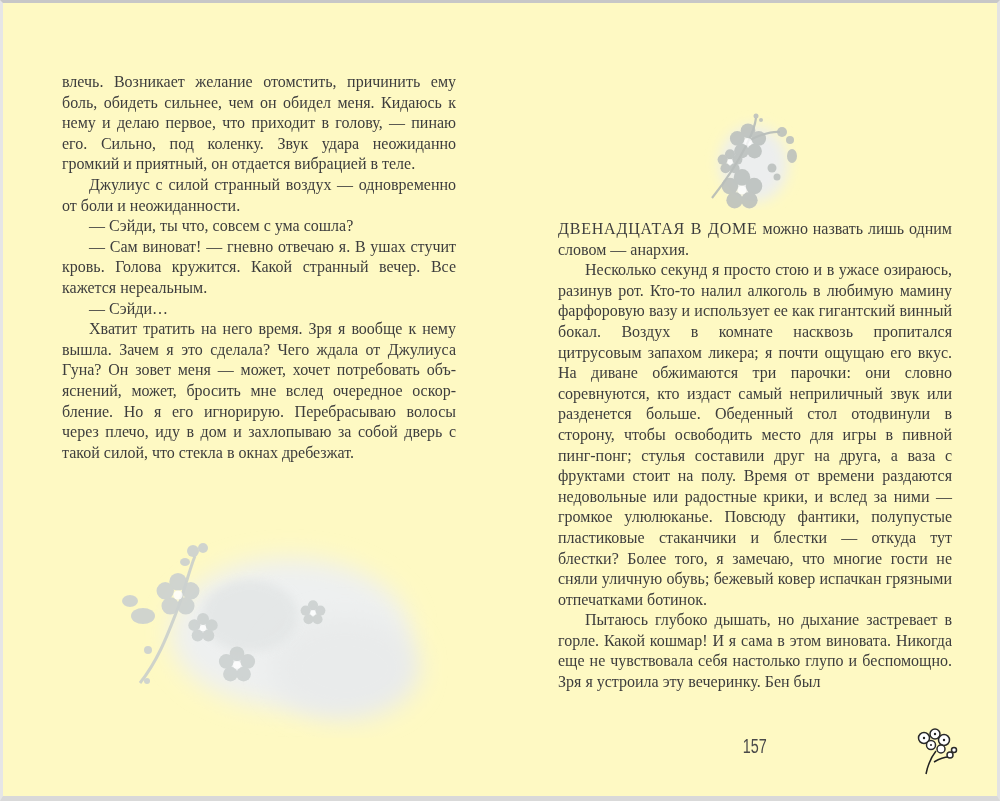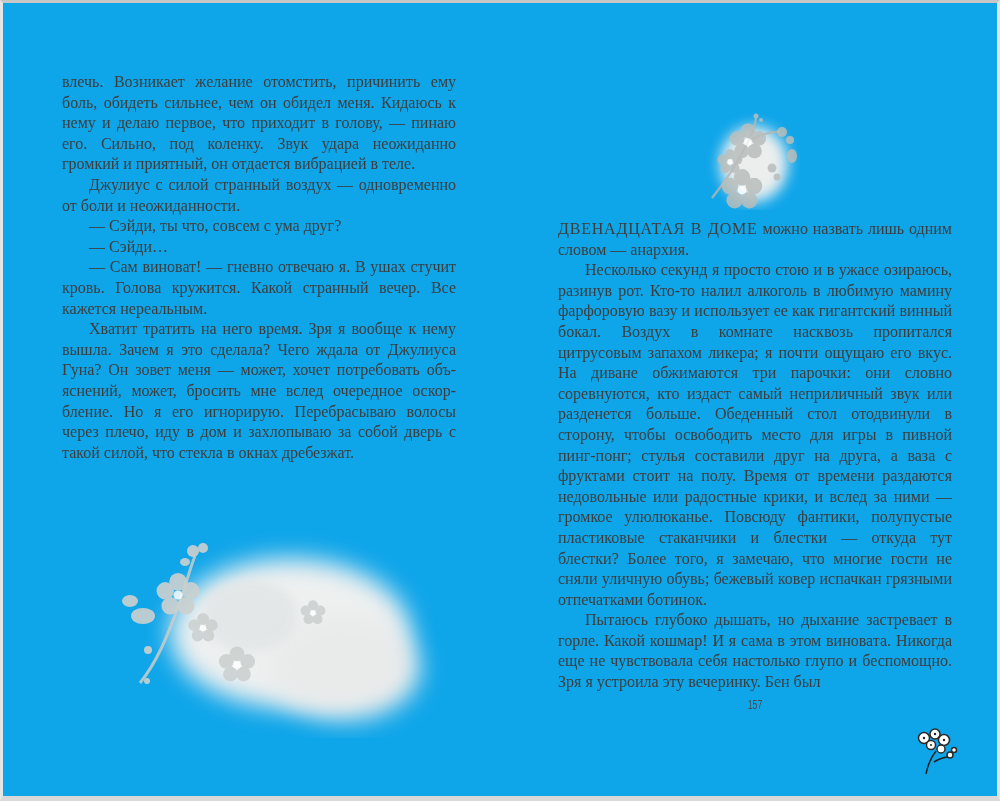--- a/index.html
+++ b/index.html
@@ -2,21 +2,21 @@
 <html><head>
 <meta charset="utf-8">
 <style>
   html,body{margin:0;padding:0;}
   body{
     width:1000px;height:801px;position:relative;overflow:hidden;
     background:#ffffff;
     font-family:"Liberation Serif", serif;
     color:#3d3d3d;
   }
-  .book{position:absolute;inset:0;background:#0ea5e9;}
+  .book{position:absolute;inset:0;background:#fef9c3;}
   .frame{
     position:absolute;inset:0;pointer-events:none;box-sizing:border-box;
     border-top:3px solid #c7c7c7;
     border-bottom:5px solid #d9d9d9;
     border-left:3px solid #e6e6e6;
     border-right:3px solid #e3e3e3;
   }
   .page{position:absolute;top:0;height:801px;}
   .page.left{left:0;width:500px;}
   .page.right{left:558px;width:394px;}
@@ -48,40 +48,40 @@
     color:#1f1f1f;
     transform:scale(0.58,1.0);
     transform-origin:center top;
     white-space:nowrap;
   }
   .title-ornament{position:absolute;left:142px;top:106px;}
   .watercolor{position:absolute;left:100px;top:498px;}
   .corner-flower{position:absolute;left:352px;top:726px;}
 
   .page-number{
-    position:absolute;top:698px;left:0;width:100%;
+    position:absolute;top:735px;left:0;width:100%;
     text-align:center;
     font-family:"Liberation Sans", sans-serif;
-    font-size:12px;color:#4a4a4a;
+    font-size:20px;color:#4a4a4a;
   }
   .page-number span{display:inline-block;transform:scaleX(0.72);transform-origin:center;}
 </style>
 </head>
 <body>
 
 <div class="book">
 
   <section class="page left">
     <div class="text-block">
 
     <p>влечь. Возникает желание отомстить, причинить ему боль, обидеть сильнее, чем он обидел меня. Кидаюсь к нему и делаю первое, что приходит в голову, — пи­наю его. Сильно, под коленку. Звук удара неожиданно громкий и приятный, он отдается вибрацией в теле.</p>
         <p class="indent">Джулиус с силой странный воздух — одновременно от боли и неожиданности.</p>
-        <p class="indent">— Сэйди, ты что, совсем с ума друг?</p>
+        <p class="indent">— Сэйди, ты что, совсем с ума сошла?</p>
+        <p class="indent">— Сам виноват! — гневно отвечаю я. В ушах сту­чит кровь. Голова кружится. Какой странный вечер. Все кажется нереальным.</p>
         <p class="indent">— Сэйди…</p>
-        <p class="indent">— Сам виноват! — гневно отвечаю я. В ушах сту­чит кровь. Голова кружится. Какой странный вечер. Все кажется нереальным.</p>
         <p class="indent">Хватит тратить на него время. Зря я вообще к нему вышла. Зачем я это сделала? Чего ждала от Джулиуса Гуна? Он зовет меня — может, хочет потребовать объ­яснений, может, бросить мне вслед очередное оскор­бление. Но я его игнорирую. Перебрасываю волосы через плечо, иду в дом и захлопываю за собой дверь с такой силой, что стекла в окнах дребезжат.</p>
       </div>
 
     <svg class="watercolor" width="360" height="240" viewBox="0 0 360 240" aria-hidden="true">
       <defs>
         <filter id="wblur" x="-60%" y="-60%" width="220%" height="220%">
             <feGaussianBlur stdDeviation="12"></feGaussianBlur>
           </filter>
         <filter id="wblur2" x="-60%" y="-60%" width="220%" height="220%">
             <feGaussianBlur stdDeviation="5"></feGaussianBlur>

